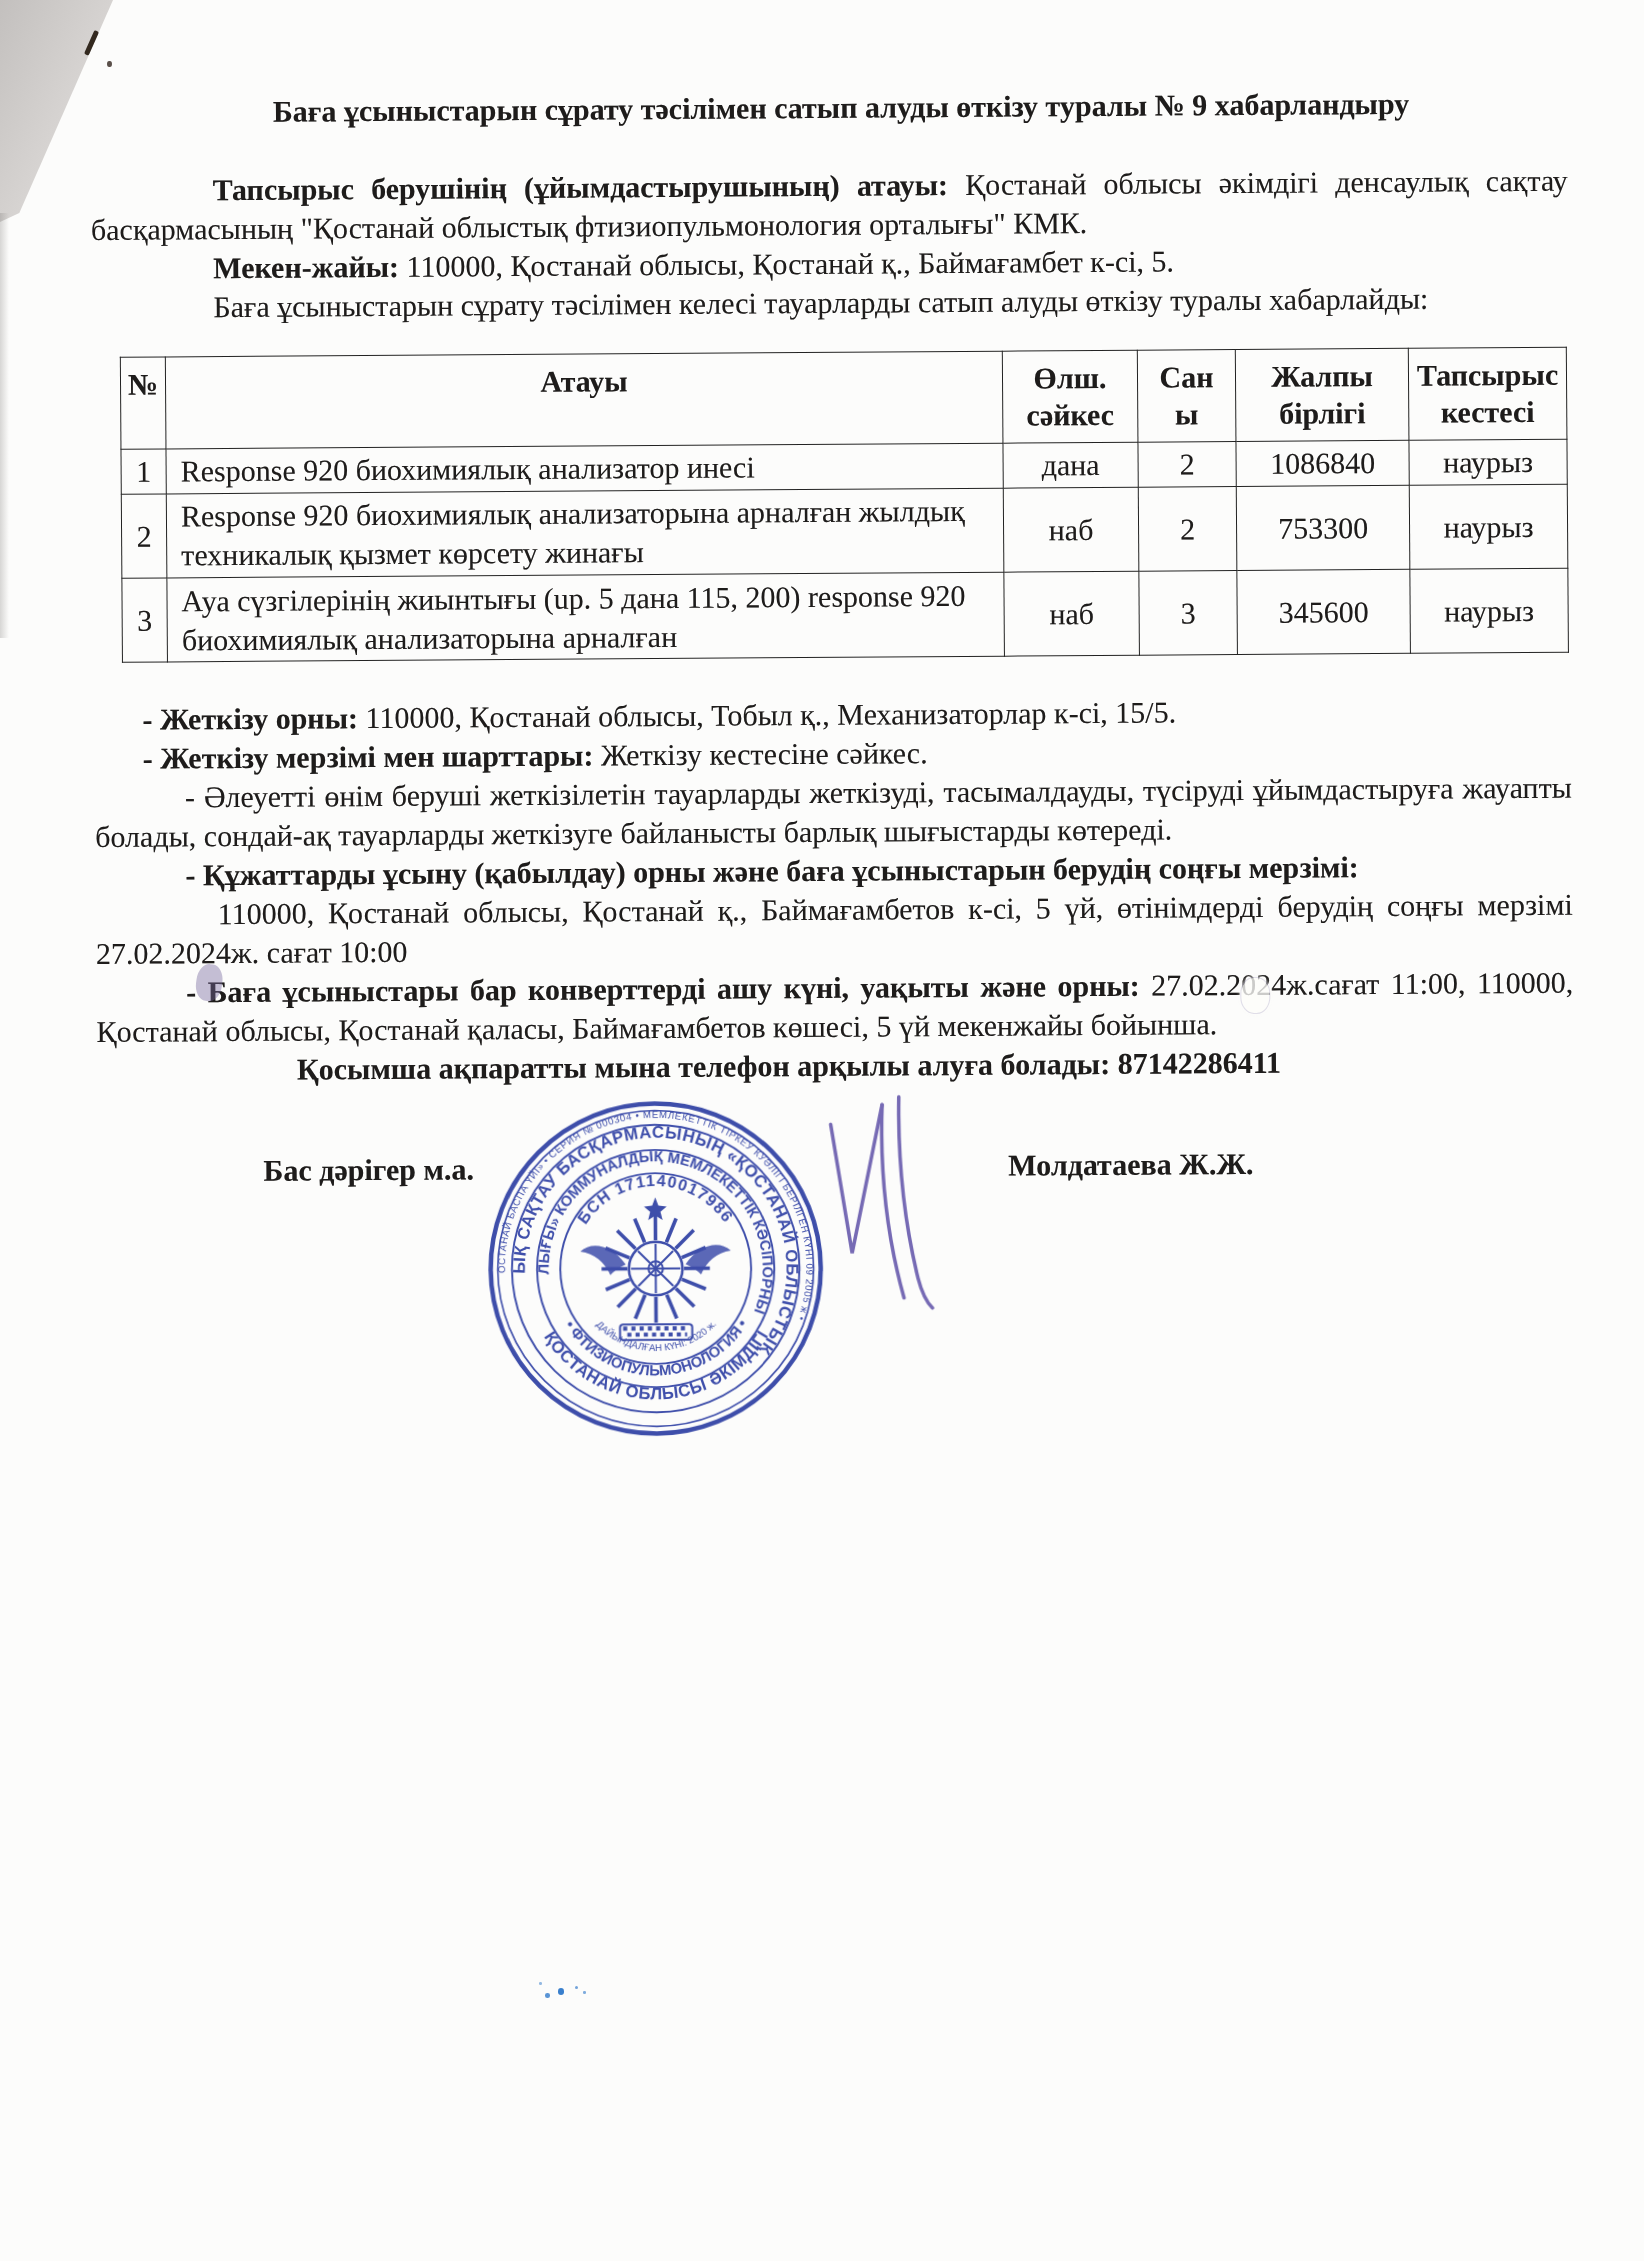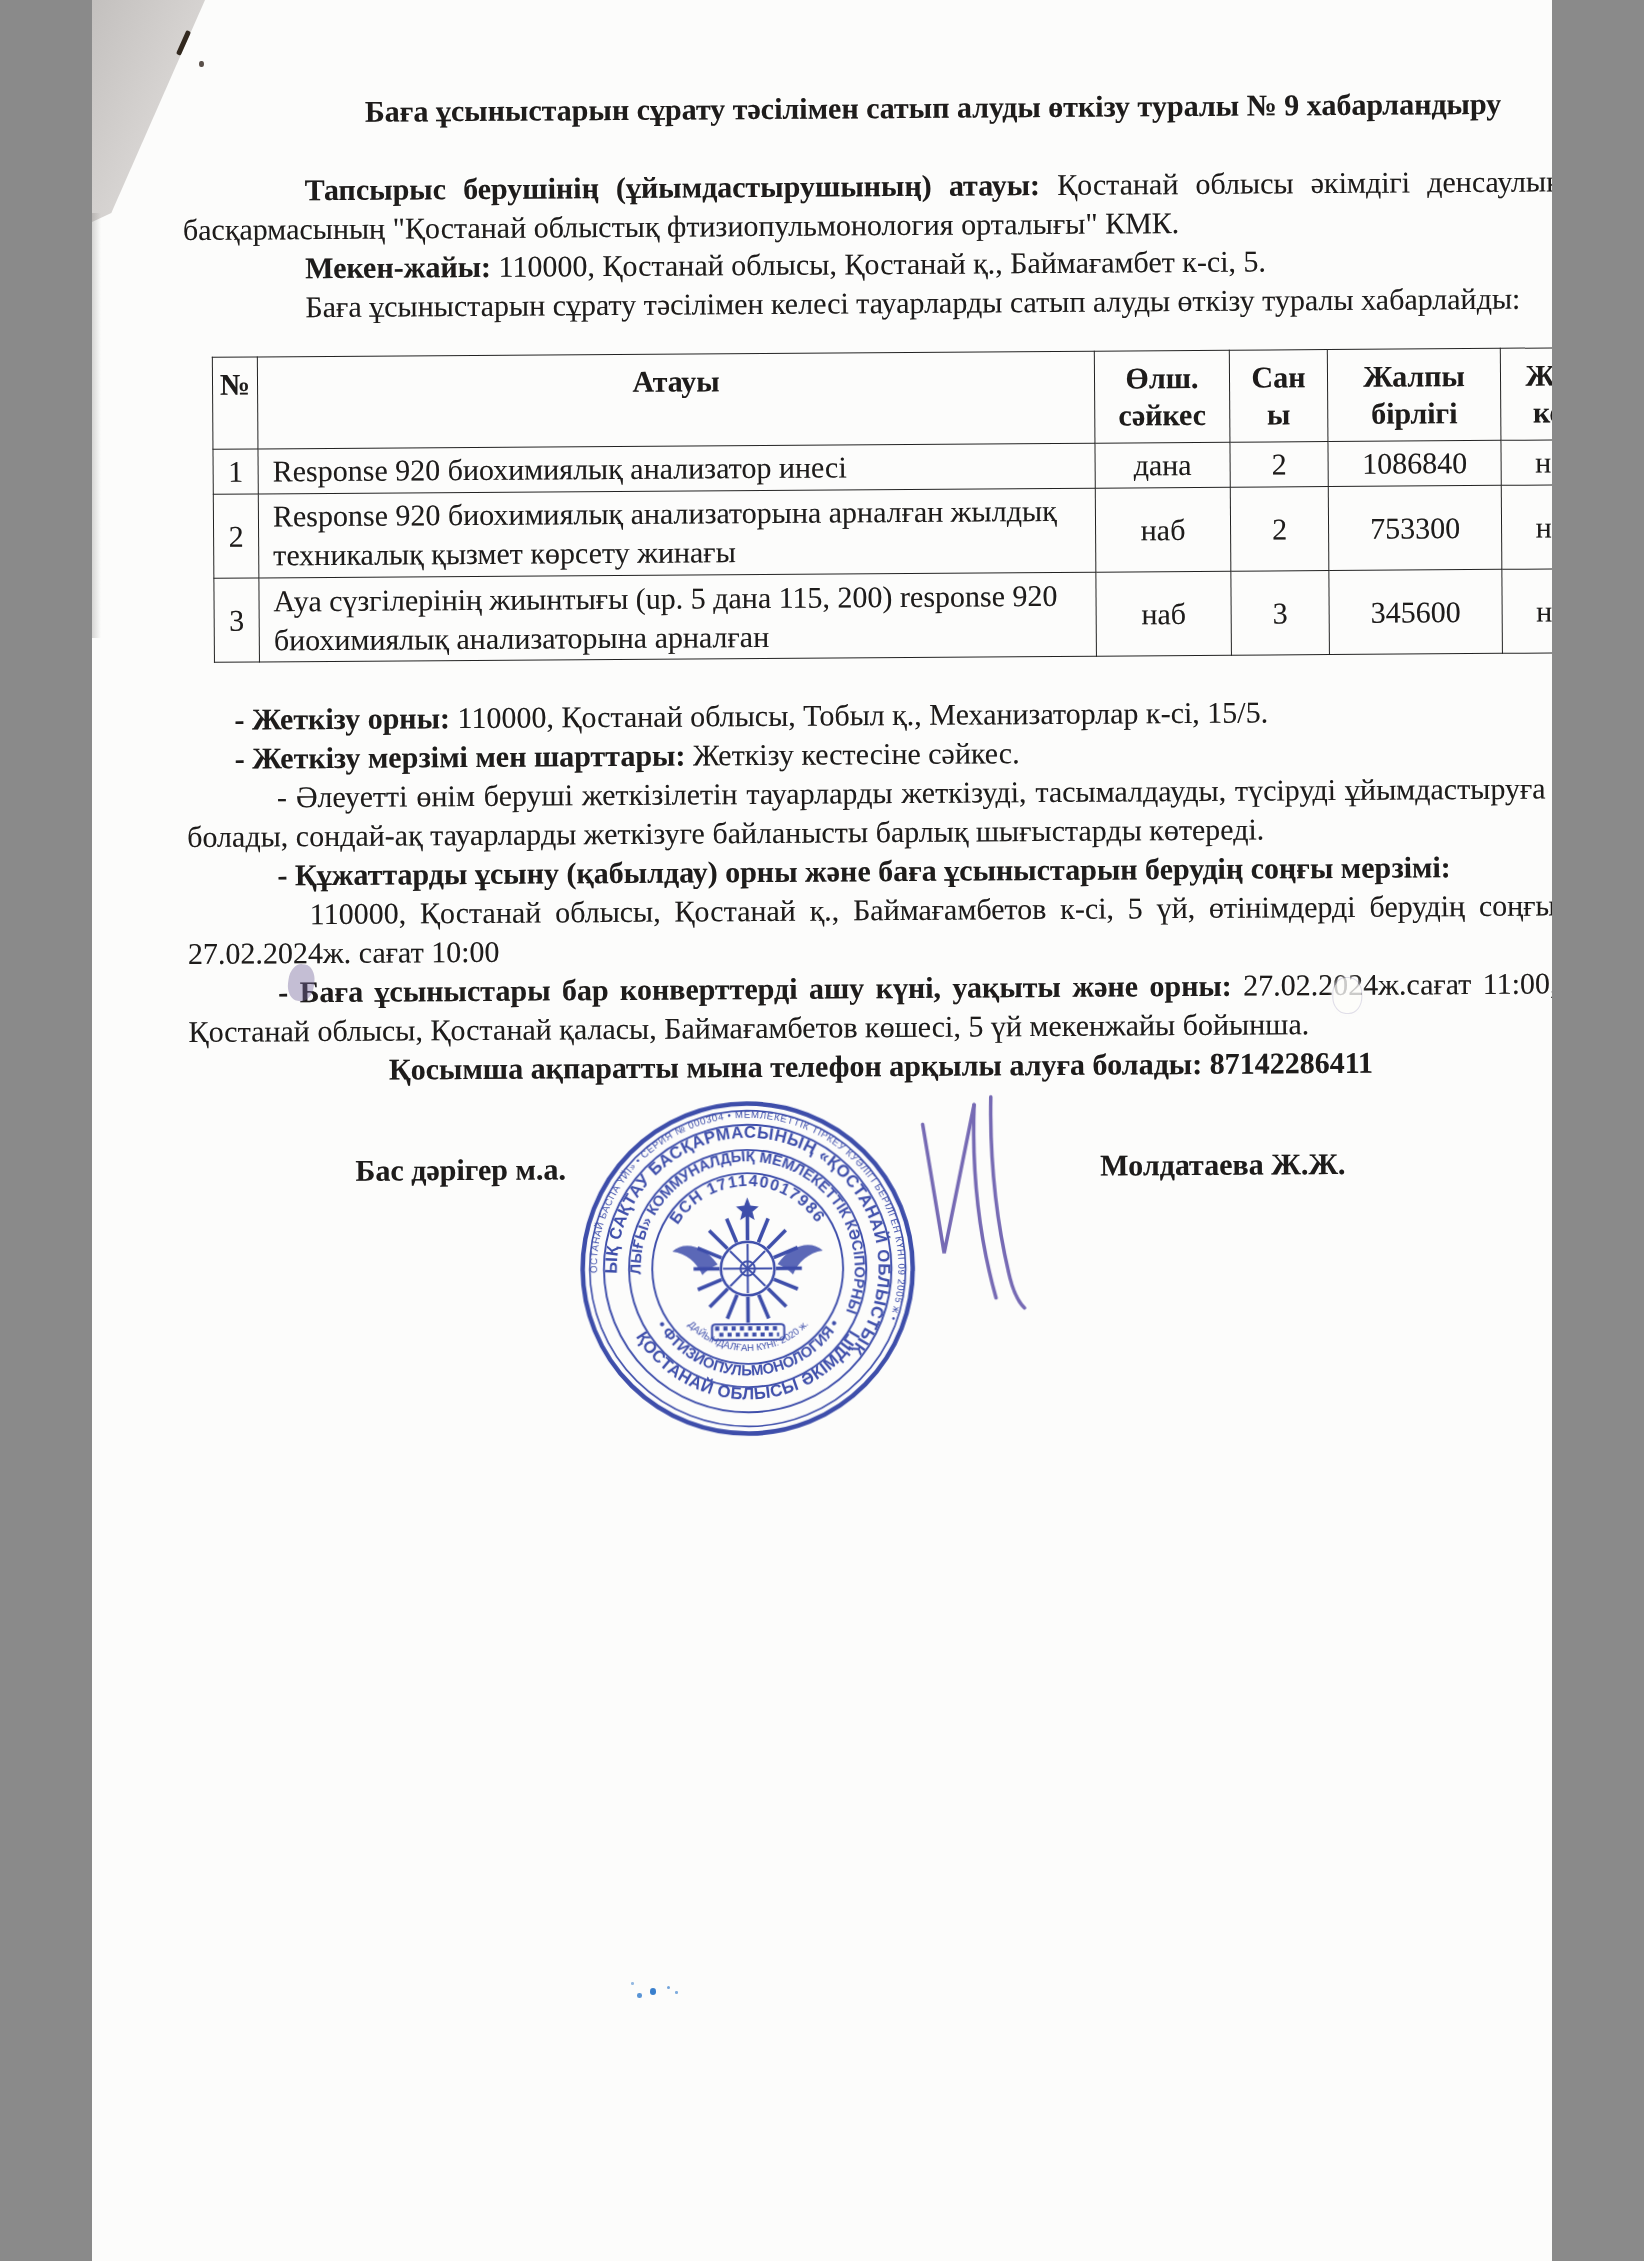--- a/index.html
+++ b/index.html
@@ -1,19 +1,19 @@
 <!DOCTYPE html>
 <html style="font-size:10.3px"><head>
 <meta charset="utf-8">
 <style>
   html,body { margin:0; padding:0; background:#8a8a8a; }
   .page {
-    position:relative; width:1412px; height:2261px; margin:0 auto;
+    position:relative; width:1644px; height:2261px; margin:0 auto;
     background:#fcfcfb; overflow:hidden;
-    font-family:"Liberation Serif","DejaVu Serif",serif; color:#1e1c1b;padding-left:48px;
+    font-family:"Liberation Serif","DejaVu Serif",serif; color:#1e1c1b;
   }
   
   .corner-fold { position:absolute; left:0; top:0; width:122px; height:232px;
     background:linear-gradient(115deg,#c3c0be 0%,#d8d5d3 55%,#edebe9 100%);
     clip-path:polygon(0 0,113px 0,19.3px 213px,0 222px); }
   .staple { position:absolute; left:89px; top:30px; width:5.2px; height:26px;
     background:#33291f; transform:rotate(24deg); border-radius:1.9px; }
   .staple-dot { position:absolute; left:107px; top:61px; width:4.5px; height:6.4px;
     background:#5a504a; border-radius:50%; }
   .edge-shadow { position:absolute; left:0; top:213px; width:9px; height:425px;
@@ -91,21 +91,21 @@
       <tbody>
           <tr>
         <th>№</th>
         <th>Атауы</th>
         <th>Өлш.
 сәйкес</th>
         <th>Сан
 ы</th>
         <th>Жалпы
 бірлігі</th>
-        <th>Жеткізу
+        <th>Тапсырыс
 кестесі</th>
       </tr>
       <tr>
         <td class="c">1</td>
         <td class="name">Response 920 биохимиялық анализатор инесі</td>
         <td class="c">дана</td>
         <td class="c">2</td>
         <td class="c">1086840</td>
         <td class="c">наурыз</td>
       </tr>

